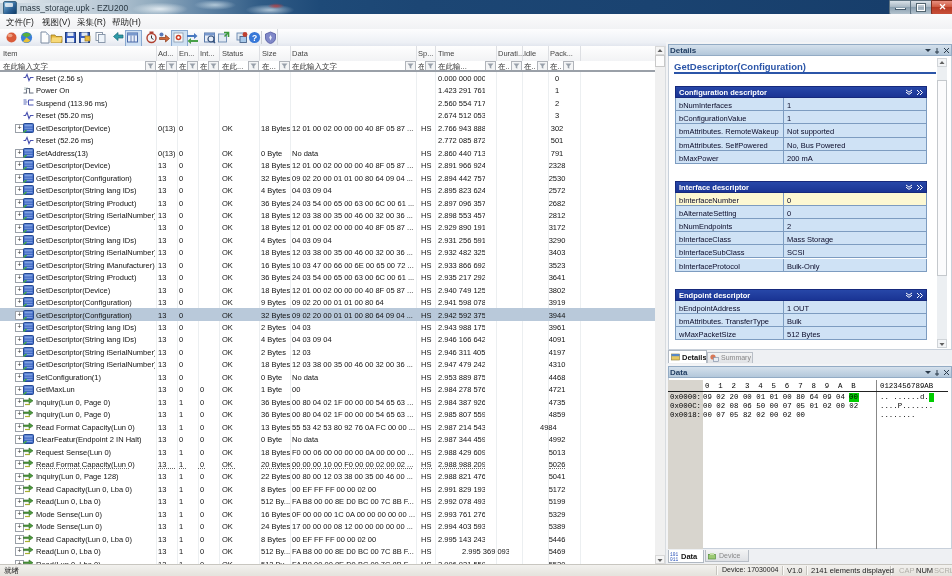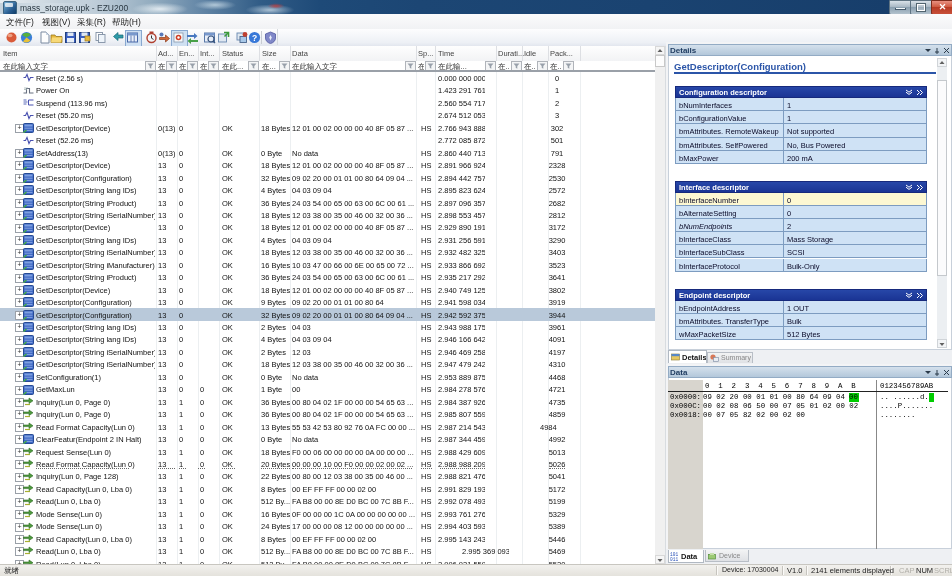--- a/index.html
+++ b/index.html
@@ -563,21 +563,21 @@
       <path d="M0.5 9.5 l3 -2.5" stroke="#3faa3f" stroke-width="1.4"></path>
     </svg>
   </div>
 <div class="ab tc" style="left:36px;top:298.09999999999985px;width:119px;height:9px;font-size:7.5px;color:#111;">GetDescriptor(Configuration)</div>
 <div class="ab tc" style="left:158px;top:298.09999999999985px;width:18px;height:9px;font-size:7.5px;color:#111;">13</div>
 <div class="ab tc" style="left:179px;top:298.09999999999985px;width:16px;height:9px;font-size:7.5px;color:#111;">0</div>
 <div class="ab tc" style="left:222px;top:298.09999999999985px;width:30px;height:9px;font-size:7.5px;color:#111;">OK</div>
 <div class="ab tc" style="left:261px;top:298.09999999999985px;width:29px;height:9px;font-size:7.5px;color:#111;">9 Bytes</div>
 <div class="ab tc" style="left:292px;top:298.09999999999985px;width:123px;height:9px;font-size:7.5px;color:#111;">09 02 20 00 01 01 00 80 64</div>
 <div class="ab tc" style="left:421px;top:298.09999999999985px;width:14px;height:9px;font-size:7.5px;color:#111;">HS</div>
-<div class="ab tc" style="left:438px;top:298.09999999999985px;width:47px;height:9px;font-size:7.5px;color:#111;text-align:right;">2.941 598 034</div>
+<div class="ab tc" style="left:438px;top:298.09999999999985px;width:47px;height:9px;font-size:7.5px;color:#111;text-align:right;">2.941 598 078</div>
 <div class="ab tc" style="left:540px;top:298.09999999999985px;width:34px;height:9px;font-size:7.5px;color:#111;text-align:center;">3919</div>
 <div class="ab" style="left:0px;top:308.34999999999985px;width:655px;height:12.45px;background:#b9c9da;"></div>
 <div class="ab" style="left:15px;top:310.84999999999985px;width:7px;height:7px;border:1px solid #9aa0a8;background:#fff;font-size:7px;line-height:6px;text-align:center;color:#333;">+</div>
 <div class="ab" style="left:23px;top:309.84999999999985px;width:11px;height:10px;">
     <svg width="11" height="10" viewBox="0 0 11 10">
       <rect x="0.5" y="0.5" width="10" height="9" rx="1" fill="#3b66c4" stroke="#274a94"></rect>
       <rect x="1.5" y="1.5" width="8" height="2" fill="#7e9fe0"></rect>
       <line x1="1.5" y1="5.2" x2="9.5" y2="5.2" stroke="#9ab4e8" stroke-width=".8"></line>
       <line x1="1.5" y1="7.4" x2="9.5" y2="7.4" stroke="#9ab4e8" stroke-width=".8"></line>
       <path d="M0.5 9.5 l3 -2.5" stroke="#3faa3f" stroke-width="1.4"></path>
@@ -640,21 +640,21 @@
       <path d="M0.5 9.5 l3 -2.5" stroke="#3faa3f" stroke-width="1.4"></path>
     </svg>
   </div>
 <div class="ab tc" style="left:36px;top:347.8999999999998px;width:119px;height:9px;font-size:7.5px;color:#111;">GetDescriptor(String iSerialNumber)</div>
 <div class="ab tc" style="left:158px;top:347.8999999999998px;width:18px;height:9px;font-size:7.5px;color:#111;">13</div>
 <div class="ab tc" style="left:179px;top:347.8999999999998px;width:16px;height:9px;font-size:7.5px;color:#111;">0</div>
 <div class="ab tc" style="left:222px;top:347.8999999999998px;width:30px;height:9px;font-size:7.5px;color:#111;">OK</div>
 <div class="ab tc" style="left:261px;top:347.8999999999998px;width:29px;height:9px;font-size:7.5px;color:#111;">2 Bytes</div>
 <div class="ab tc" style="left:292px;top:347.8999999999998px;width:123px;height:9px;font-size:7.5px;color:#111;">12 03</div>
 <div class="ab tc" style="left:421px;top:347.8999999999998px;width:14px;height:9px;font-size:7.5px;color:#111;">HS</div>
-<div class="ab tc" style="left:438px;top:347.8999999999998px;width:47px;height:9px;font-size:7.5px;color:#111;text-align:right;">2.946 469 258</div>
+<div class="ab tc" style="left:438px;top:347.8999999999998px;width:47px;height:9px;font-size:7.5px;color:#111;text-align:right;">2.946 311 405</div>
 <div class="ab tc" style="left:540px;top:347.8999999999998px;width:34px;height:9px;font-size:7.5px;color:#111;text-align:center;">4197</div>
 <div class="ab" style="left:15px;top:360.6499999999998px;width:7px;height:7px;border:1px solid #9aa0a8;background:#fff;font-size:7px;line-height:6px;text-align:center;color:#333;">+</div>
 <div class="ab" style="left:23px;top:359.6499999999998px;width:11px;height:10px;">
     <svg width="11" height="10" viewBox="0 0 11 10">
       <rect x="0.5" y="0.5" width="10" height="9" rx="1" fill="#3b66c4" stroke="#274a94"></rect>
       <rect x="1.5" y="1.5" width="8" height="2" fill="#7e9fe0"></rect>
       <line x1="1.5" y1="5.2" x2="9.5" y2="5.2" stroke="#9ab4e8" stroke-width=".8"></line>
       <line x1="1.5" y1="7.4" x2="9.5" y2="7.4" stroke="#9ab4e8" stroke-width=".8"></line>
       <path d="M0.5 9.5 l3 -2.5" stroke="#3faa3f" stroke-width="1.4"></path>
     </svg>
@@ -1023,21 +1023,21 @@
 <div class="ab" style="left:675px;top:192.5px;width:252px;height:13.2px;background:#fdf8d2;border:1px solid #7d9cc0;border-top:0;box-sizing:border-box;"></div>
 <div class="ab" style="left:783px;top:192.5px;width:1px;height:13.2px;background:#7d9cc0;"></div>
 <div class="ab tc" style="left:679px;top:195.5px;width:100px;height:9px;font-size:7.5px;color:#0a0a28;">bInterfaceNumber</div>
 <div class="ab tc" style="left:787px;top:195.5px;width:136px;height:9px;font-size:7.5px;color:#0a0a28;">0</div>
 <div class="ab" style="left:675px;top:205.7px;width:252px;height:13.2px;background:#cfe2f5;border:1px solid #7d9cc0;border-top:0;box-sizing:border-box;"></div>
 <div class="ab" style="left:783px;top:205.7px;width:1px;height:13.2px;background:#7d9cc0;"></div>
 <div class="ab tc" style="left:679px;top:208.7px;width:100px;height:9px;font-size:7.5px;color:#0a0a28;">bAlternateSetting</div>
 <div class="ab tc" style="left:787px;top:208.7px;width:136px;height:9px;font-size:7.5px;color:#0a0a28;">0</div>
 <div class="ab" style="left:675px;top:218.89999999999998px;width:252px;height:13.2px;background:#cfe2f5;border:1px solid #7d9cc0;border-top:0;box-sizing:border-box;"></div>
 <div class="ab" style="left:783px;top:218.89999999999998px;width:1px;height:13.2px;background:#7d9cc0;"></div>
-<div class="ab tc" style="left:679px;top:221.89999999999998px;width:100px;height:9px;font-size:7.5px;color:#0a0a28;font-style:italic;">bNumEndpoints</div>
+<div class="ab tc" style="left:679px;top:221.89999999999998px;width:100px;height:9px;font-size:7.5px;color:#0a0a28;">bNumEndpoints</div>
 <div class="ab tc" style="left:787px;top:221.89999999999998px;width:136px;height:9px;font-size:7.5px;color:#0a0a28;">2</div>
 <div class="ab" style="left:675px;top:232.09999999999997px;width:252px;height:13.2px;background:#cfe2f5;border:1px solid #7d9cc0;border-top:0;box-sizing:border-box;"></div>
 <div class="ab" style="left:783px;top:232.09999999999997px;width:1px;height:13.2px;background:#7d9cc0;"></div>
 <div class="ab tc" style="left:679px;top:235.09999999999997px;width:100px;height:9px;font-size:7.5px;color:#0a0a28;">bInterfaceClass</div>
 <div class="ab tc" style="left:787px;top:235.09999999999997px;width:136px;height:9px;font-size:7.5px;color:#0a0a28;">Mass Storage</div>
 <div class="ab" style="left:675px;top:245.29999999999995px;width:252px;height:13.2px;background:#cfe2f5;border:1px solid #7d9cc0;border-top:0;box-sizing:border-box;"></div>
 <div class="ab" style="left:783px;top:245.29999999999995px;width:1px;height:13.2px;background:#7d9cc0;"></div>
 <div class="ab tc" style="left:679px;top:248.29999999999995px;width:100px;height:9px;font-size:7.5px;color:#0a0a28;">bInterfaceSubClass</div>
 <div class="ab tc" style="left:787px;top:248.29999999999995px;width:136px;height:9px;font-size:7.5px;color:#0a0a28;">SCSI</div>
 <div class="ab" style="left:675px;top:258.49999999999994px;width:252px;height:13.2px;background:#cfe2f5;border:1px solid #7d9cc0;border-top:0;box-sizing:border-box;"></div>

